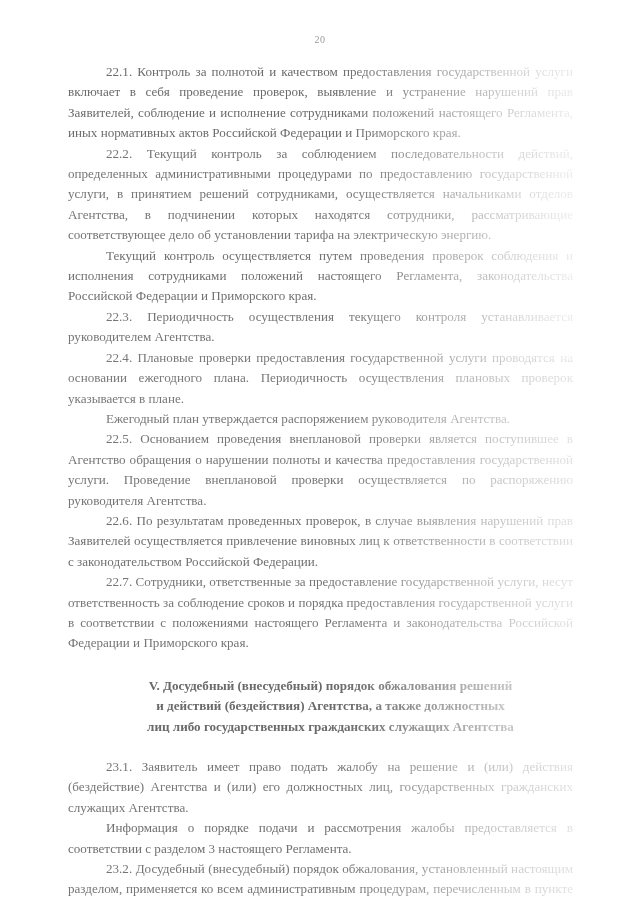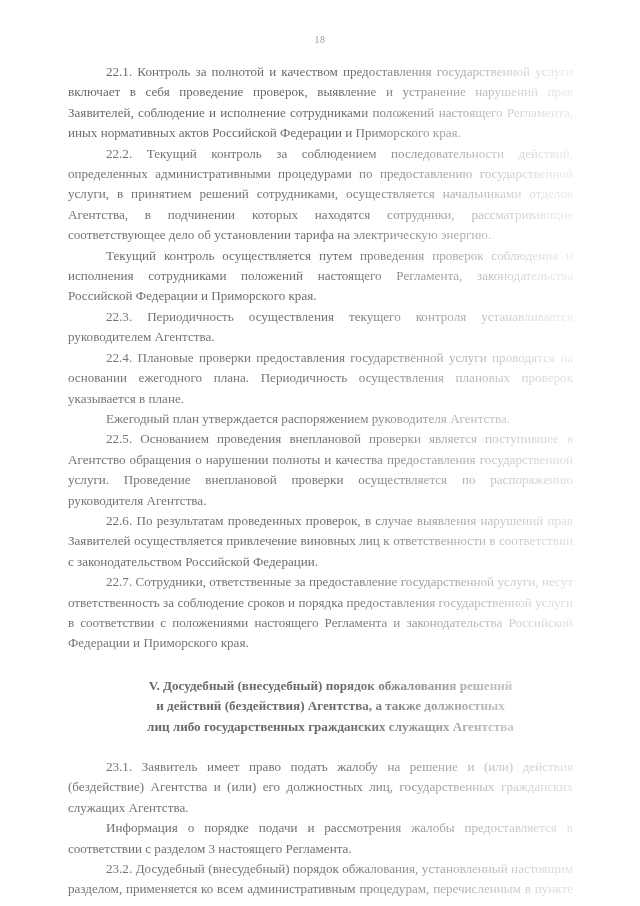--- a/index.html
+++ b/index.html
@@ -100,21 +100,21 @@
     padding-left: 26px;
     padding-right: 6px;
   }
   .heading-block .hline { display: block; }
 </style>
 </head>
 <body>
 
 <div class="page">
 
-  <div class="page-number">18</div>
+  <div class="page-number">20</div>
 
   <div class="content">
 
     <p class="para ink-1">22.1. Контроль за полнотой и качеством предоставления государственной услуги включает в себя проведение проверок, выявление и устранение нарушений прав Заявителей, соблюдение и исполнение сотрудниками положений настоящего Регламента, иных нормативных актов Российской Федерации и Приморского края.</p>
 
     <p class="para ink-2">22.2. Текущий контроль за соблюдением последовательности действий, определенных административными процедурами по предоставлению государственной услуги, в принятием решений сотрудниками, осуществляется начальниками отделов Агентства, в подчинении которых находятся сотрудники, рассматривающие соответствующее дело об установлении тарифа на электрическую энергию.</p>
 
     <p class="para ink-3">Текущий контроль осуществляется путем проведения проверок соблюдения и исполнения сотрудниками положений настоящего Регламента, законодательства Российской Федерации и Приморского края.</p>
 
     <p class="para ink-2">22.3. Периодичность осуществления текущего контроля устанавливается руководителем Агентства.</p>

